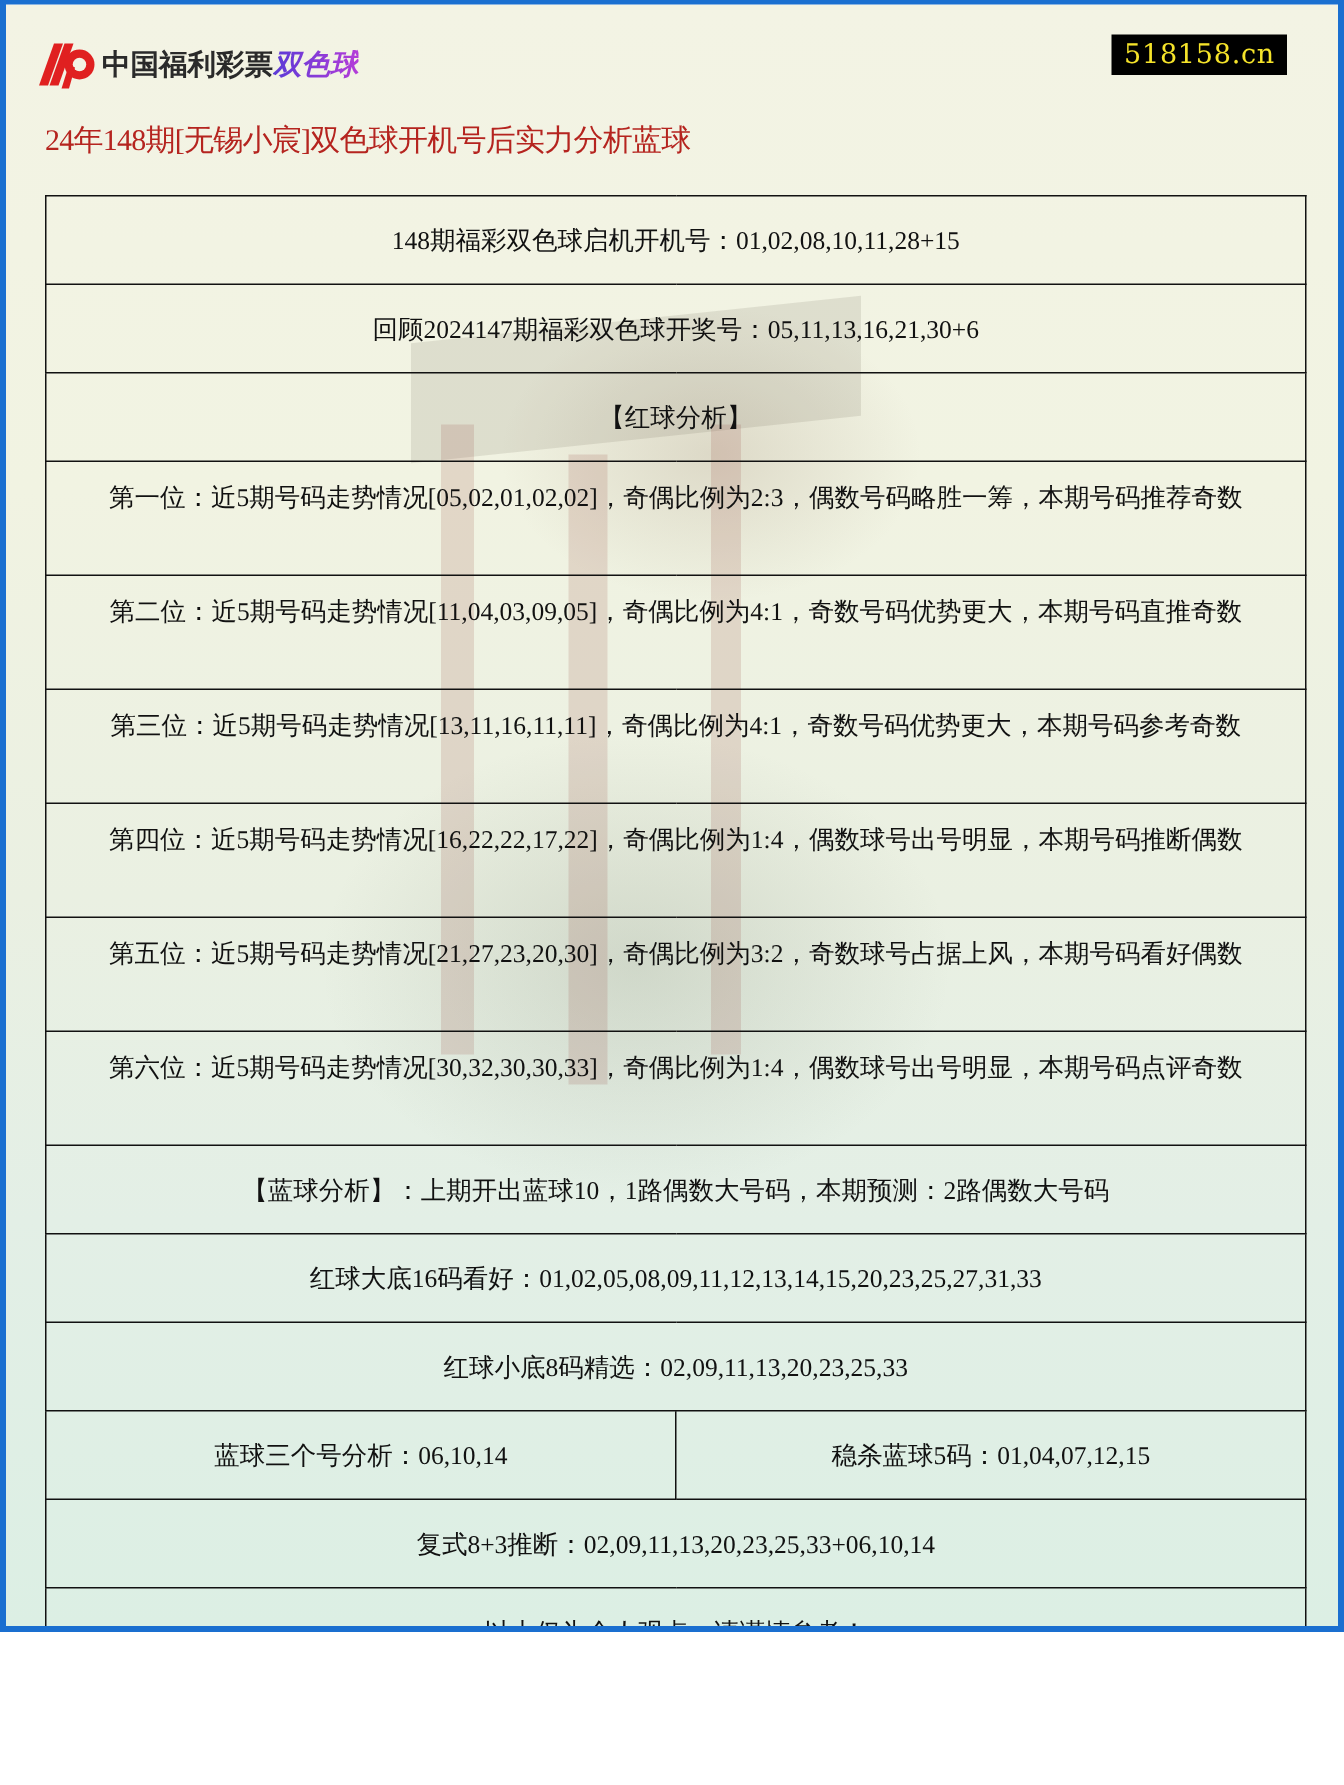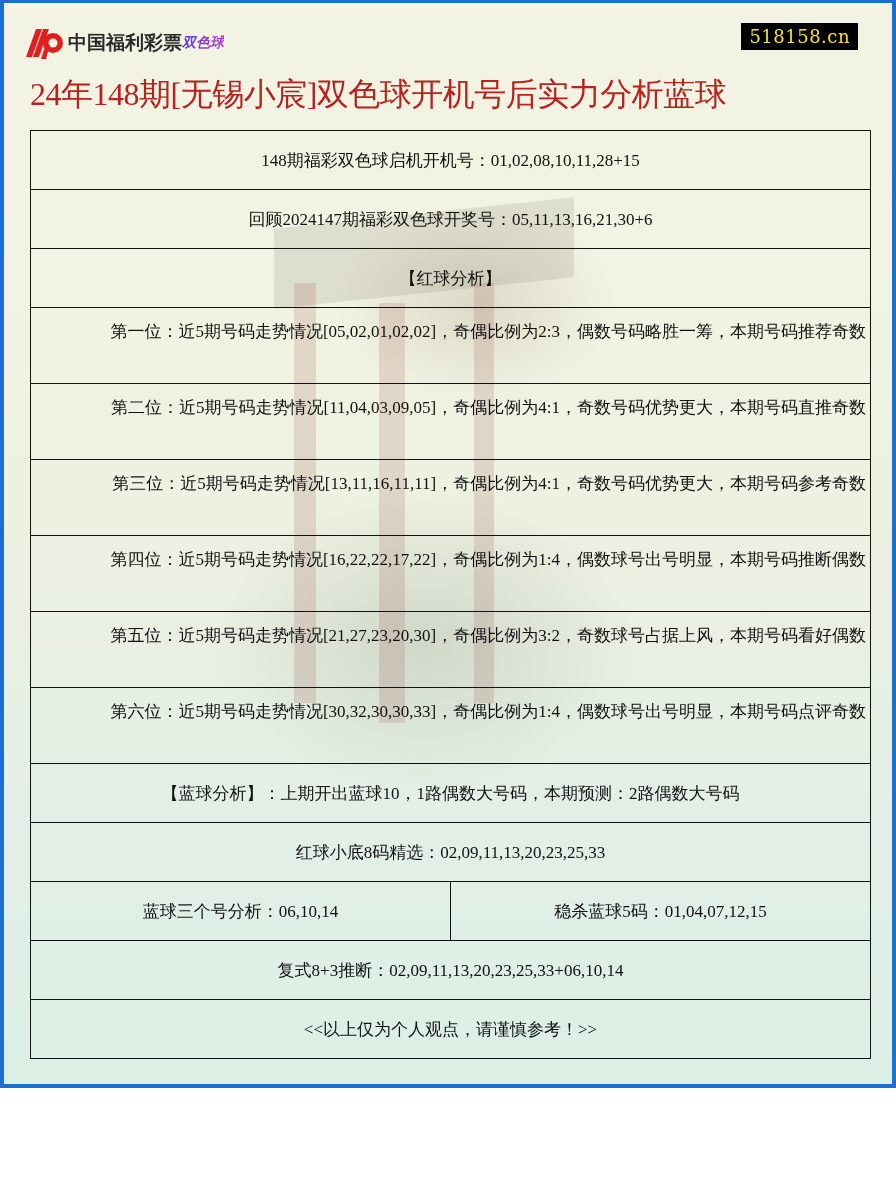--- a/index.html
+++ b/index.html
@@ -32,51 +32,51 @@
     display: flex; align-items: center;
   }
   .logo-mark { width: 44px; height: 40px; }
   .logo-text {
     font-family: "DejaVu Sans", "Liberation Sans", sans-serif;
     font-size: 19px; font-weight: bold; color: #2a2a2a; margin-left: 2px;
     letter-spacing: 0px;
   }
   .logo-ssq {
     font-family: "DejaVu Sans", "Liberation Sans", sans-serif;
-    font-size: 14px; font-weight: bold; font-style: italic;
+    font-size: 19px; font-weight: bold; font-style: italic;
     background: linear-gradient(90deg, #5a3ad6, #b43cd8);
     -webkit-background-clip: text; background-clip: text; color: transparent;
   }
   .domain-badge {
     position: absolute; right: 34px; top: 20px;
     background: #000; color: #f5e32a;
     font-family: "DejaVu Serif", "Liberation Serif", serif;
     font-size: 18px; line-height: 27px; padding: 0 8px;
     letter-spacing: 0.5px;
   }
   .title {
     position: absolute; left: 26px; top: 68px; width: 850px;
-    color: #b5241f; font-size: 32px; line-height: 46px;
+    color: #b5241f; font-size: 20px; line-height: 46px;
     font-family: "Liberation Serif", "DejaVu Serif", serif;
     white-space: nowrap; letter-spacing: -0.5px;
   }
   table.main {
     position: absolute; left: 26px; top: 127px;
     width: 841px; border-collapse: collapse;
     font-size: 17px; color: #111;
     font-family: "Liberation Serif", "DejaVu Serif", serif;
     border-radius: 22px;
   }
   table.main td {
     border: 1.5px solid #111;
     padding: 0 4px;
     vertical-align: middle;
   }
   tr.center td { text-align: center; height: 58px; }
-  tr.pos td { text-align: right; height: 76px; line-height: 24px; vertical-align: top; padding-top: 12px; box-sizing: border-box; }
+  tr.pos td { text-align: center; height: 76px; line-height: 24px; vertical-align: top; padding-top: 12px; box-sizing: border-box; }
   .half { width: 50%; }
   .bold { font-weight: normal; }
 </style>
 </head>
 <body>
 
 <div class="frame">
 
   <div class="roof"></div>
   <div class="pillar" style="left:290px; top:280px; width:22px; height:420px;"></div>
@@ -125,20 +125,23 @@
     <tr class="pos">
       <td colspan="2">第五位：近5期号码走势情况[21,27,23,20,30]，奇偶比例为3:2，奇数球号占据上风，本期号码看好偶数</td>
     </tr>
     <tr class="pos">
       <td colspan="2">第六位：近5期号码走势情况[30,32,30,30,33]，奇偶比例为1:4，偶数球号出号明显，本期号码点评奇数</td>
     </tr>
     <tr class="center">
       <td colspan="2">【蓝球分析】：上期开出蓝球10，1路偶数大号码，本期预测：2路偶数大号码</td>
     </tr>
     <tr class="center">
+      <td colspan="2">红球大底16码看好：01,02,05,08,09,11,12,13,14,15,20,23,25,27,31,33</td>
+    </tr>
+    <tr class="center">
       <td colspan="2">红球小底8码精选：02,09,11,13,20,23,25,33</td>
     </tr>
     <tr class="center">
       <td class="half">蓝球三个号分析：06,10,14</td>
       <td class="half">稳杀蓝球5码：01,04,07,12,15</td>
     </tr>
     <tr class="center">
       <td colspan="2">复式8+3推断：02,09,11,13,20,23,25,33+06,10,14</td>
     </tr>
     <tr class="center">

